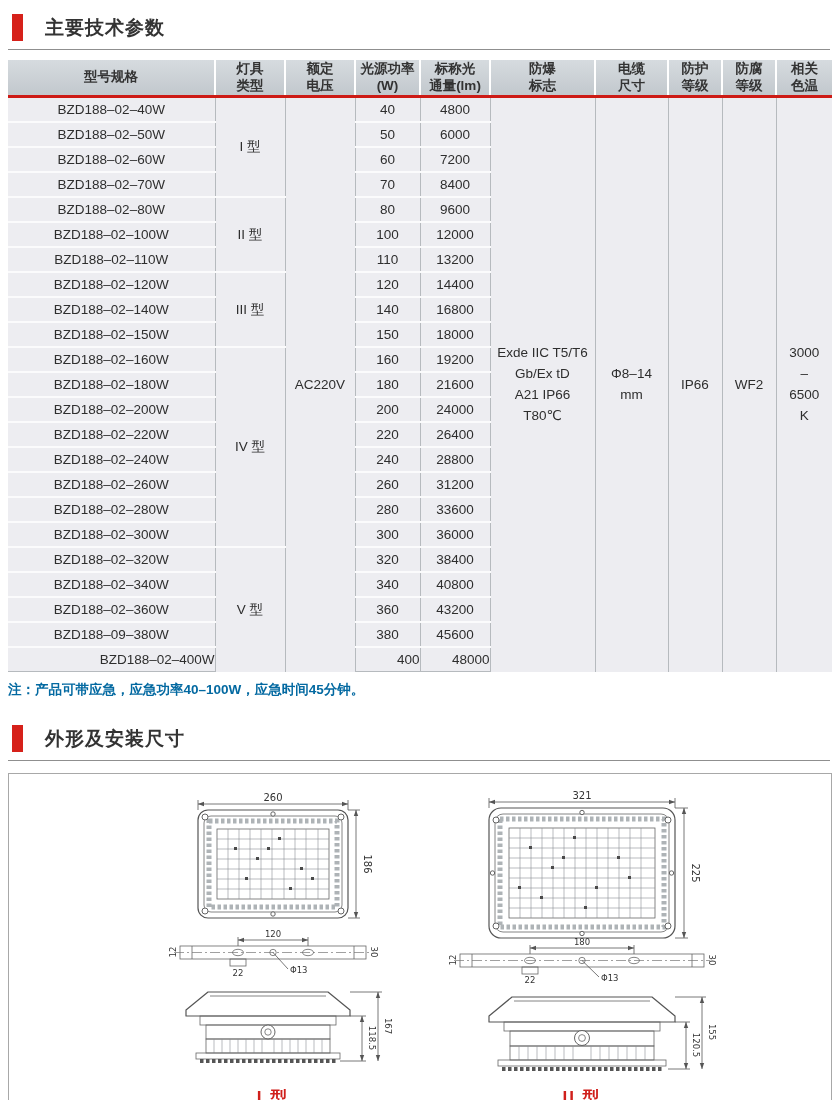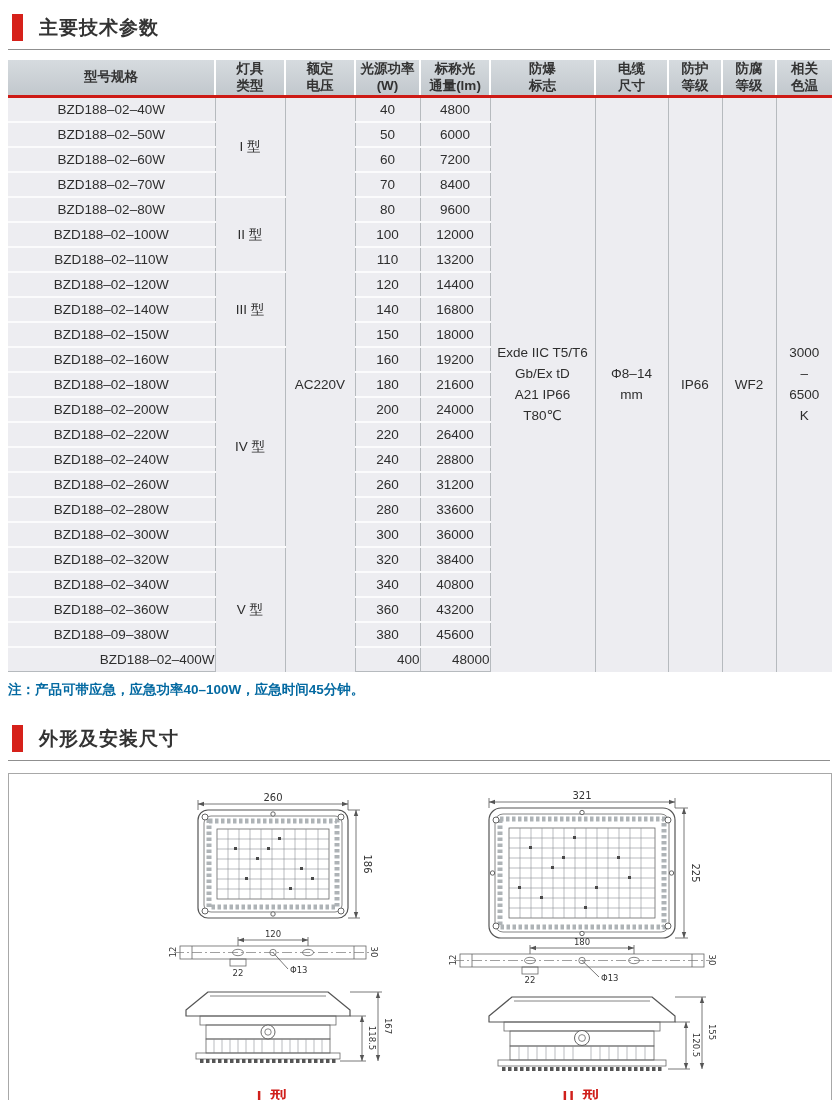--- a/index.html
+++ b/index.html
@@ -1,20 +1,20 @@
 <!DOCTYPE html>
 <html><head>
 <meta charset="utf-8">
 <style>
   html,body{margin:0;padding:0;background:#fff;}
   body{width:840px;font-family:"Liberation Sans","DejaVu Sans",sans-serif;color:#2e2e2e;}
   .page{width:824px;padding:14px 8px 0 8px;}
 
   
-  .sec-h{display:flex;align-items:center;gap:16px;border-bottom:1px solid #8f8f8f;
+  .sec-h{display:flex;align-items:center;gap:22px;border-bottom:1px solid #8f8f8f;
          padding:0 0 8px 4px;margin-right:2px;}
   .red-bar{width:11px;height:27px;background:#d6211a;flex:0 0 auto;}
   .sec-title{font-size:19px;font-weight:bold;color:#333;letter-spacing:1px;margin:0;}
 
   
   table.spec{border-collapse:collapse;table-layout:fixed;width:824px;margin-top:10px;}
   table.spec th{
     background:linear-gradient(#d6dbdf,#c2c8cd);
     height:35px;font-size:13.5px;font-weight:bold;color:#333;
     border-left:2px solid #fff;border-bottom:3px solid #cd1a15;

